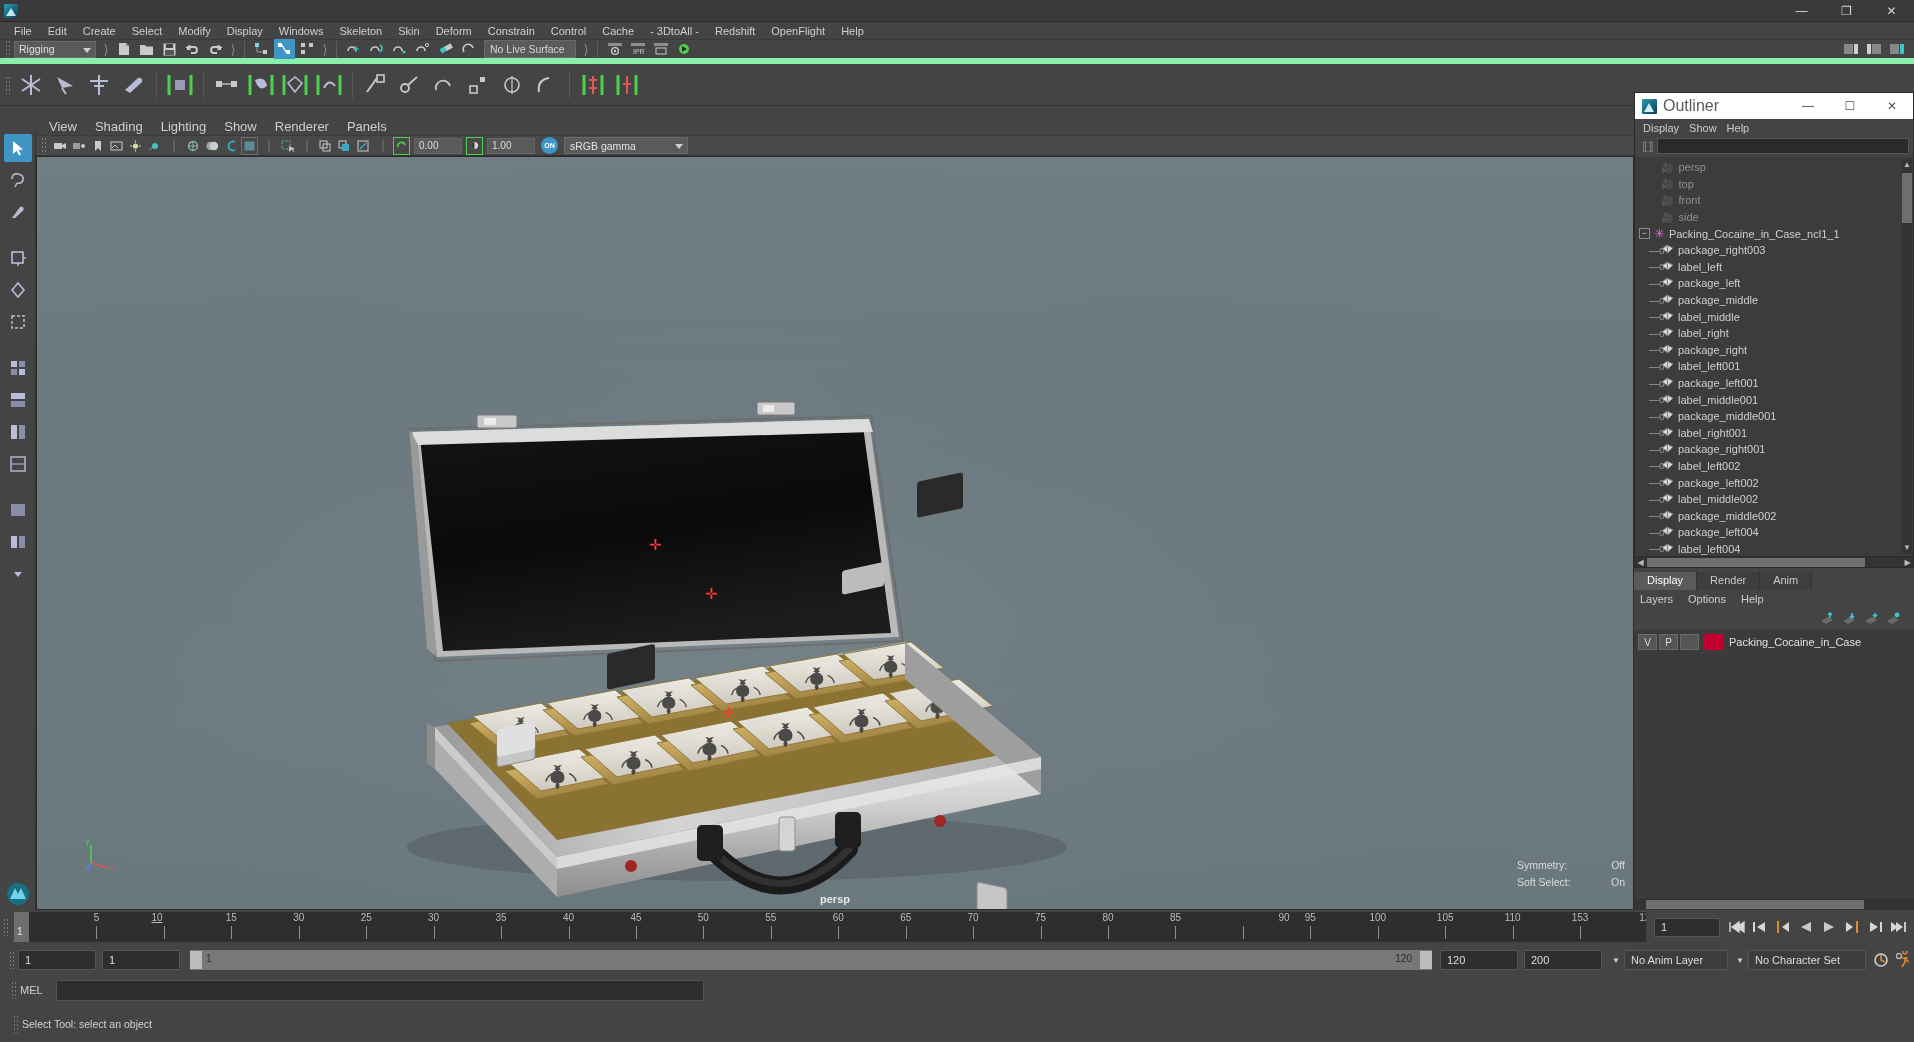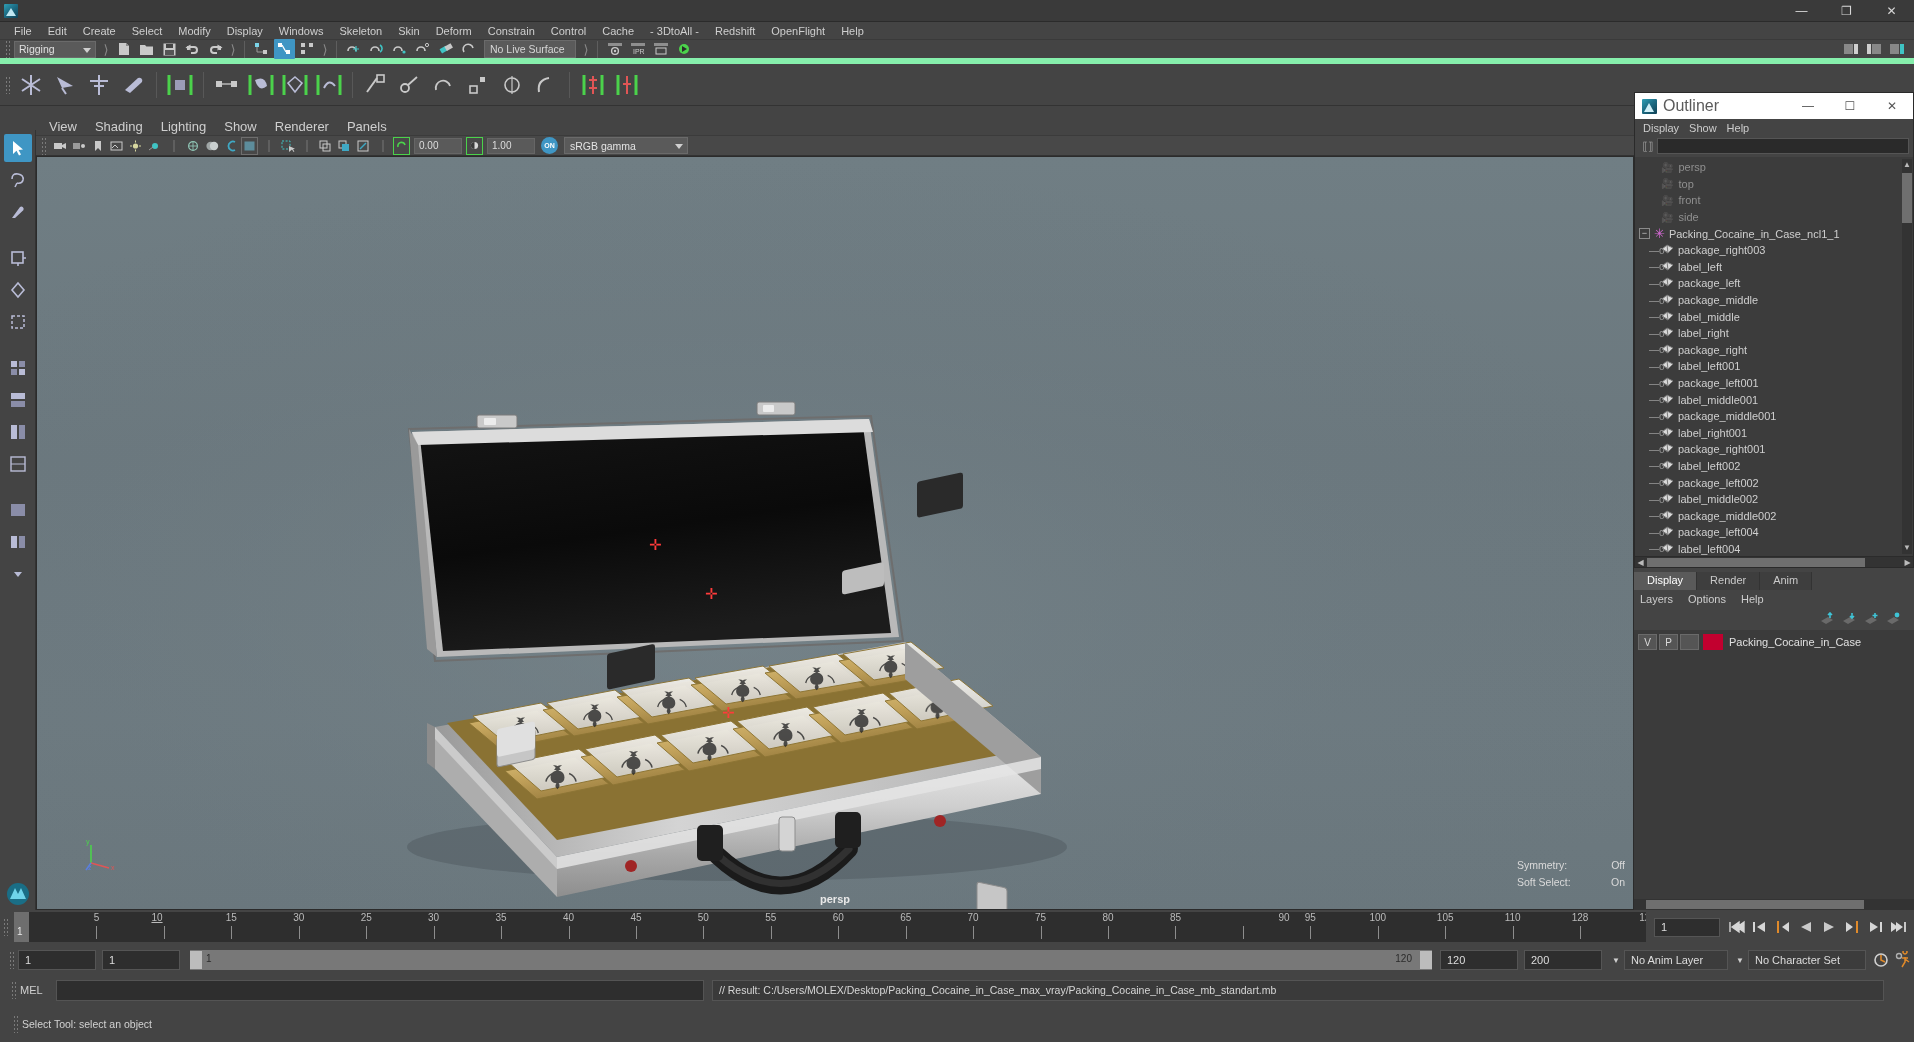--- a/index.html
+++ b/index.html
@@ -1411,21 +1411,21 @@
         <div class="tick-label" style="left: 1270px;">90</div>
         <div class="tick-mark" style="left: 1228.88px;"></div>
         <div class="tick-label" style="left: 1296.32px;">95</div>
         <div class="tick-mark" style="left: 1296.32px;"></div>
         <div class="tick-label" style="left: 1363.76px;">100</div>
         <div class="tick-mark" style="left: 1363.76px;"></div>
         <div class="tick-label" style="left: 1431.2px;">105</div>
         <div class="tick-mark" style="left: 1431.2px;"></div>
         <div class="tick-label" style="left: 1498.64px;">110</div>
         <div class="tick-mark" style="left: 1498.64px;"></div>
-        <div class="tick-label" style="left: 1566.07px;">128</div>
+        <div class="tick-label" style="left: 1566.07px;">153</div>
         <div class="tick-mark" style="left: 1566.07px;"></div>
         <div class="tick-label" style="left: 1633.51px;">120</div>
       </div>
     <div class="frame-field">
       <span>1</span>
     </div>
     <div class="playback-btns">
       <div class="pb">
           <svg width="18" height="14" viewBox="0 0 18 14">
             <path d="M2 2 v10 M9 7 L16 2 v10Z M4 7 L11 2 v10Z" fill="#d6d6d6" stroke="#d6d6d6" stroke-width="1.4"></path>
@@ -1513,21 +1513,20 @@
           <circle cx="6" cy="5" r="2.5" fill="none" stroke="#b0b0b0" stroke-width="1.4"></circle>
           <path d="M12 3 a2 2 0 1 1 0.01 0 M12 6 v5 l-3 5 M12 8 l4 3 M9 7 h6" stroke="#e08a2a" stroke-width="1.5" fill="none"></path>
         </svg>
     </div>
   </div>
 
   <div class="cmd-row">
     <div class="gripper"></div>
     <div class="mel-label">MEL</div>
     <div class="cmd-input"></div>
-    <div class="cmd-result">// Result: C:/Users/MOLEX/Desktop/Packing_Cocaine_in_Case_max_vray/Packing_Cocaine_in_Case_mb_standart.mb</div>
   </div>
 
   <div class="help-row">
     <div class="gripper"></div>
     <div class="help-text">Select Tool: select an object</div>
   </div>
 
 </div>
 
 </body></html>

